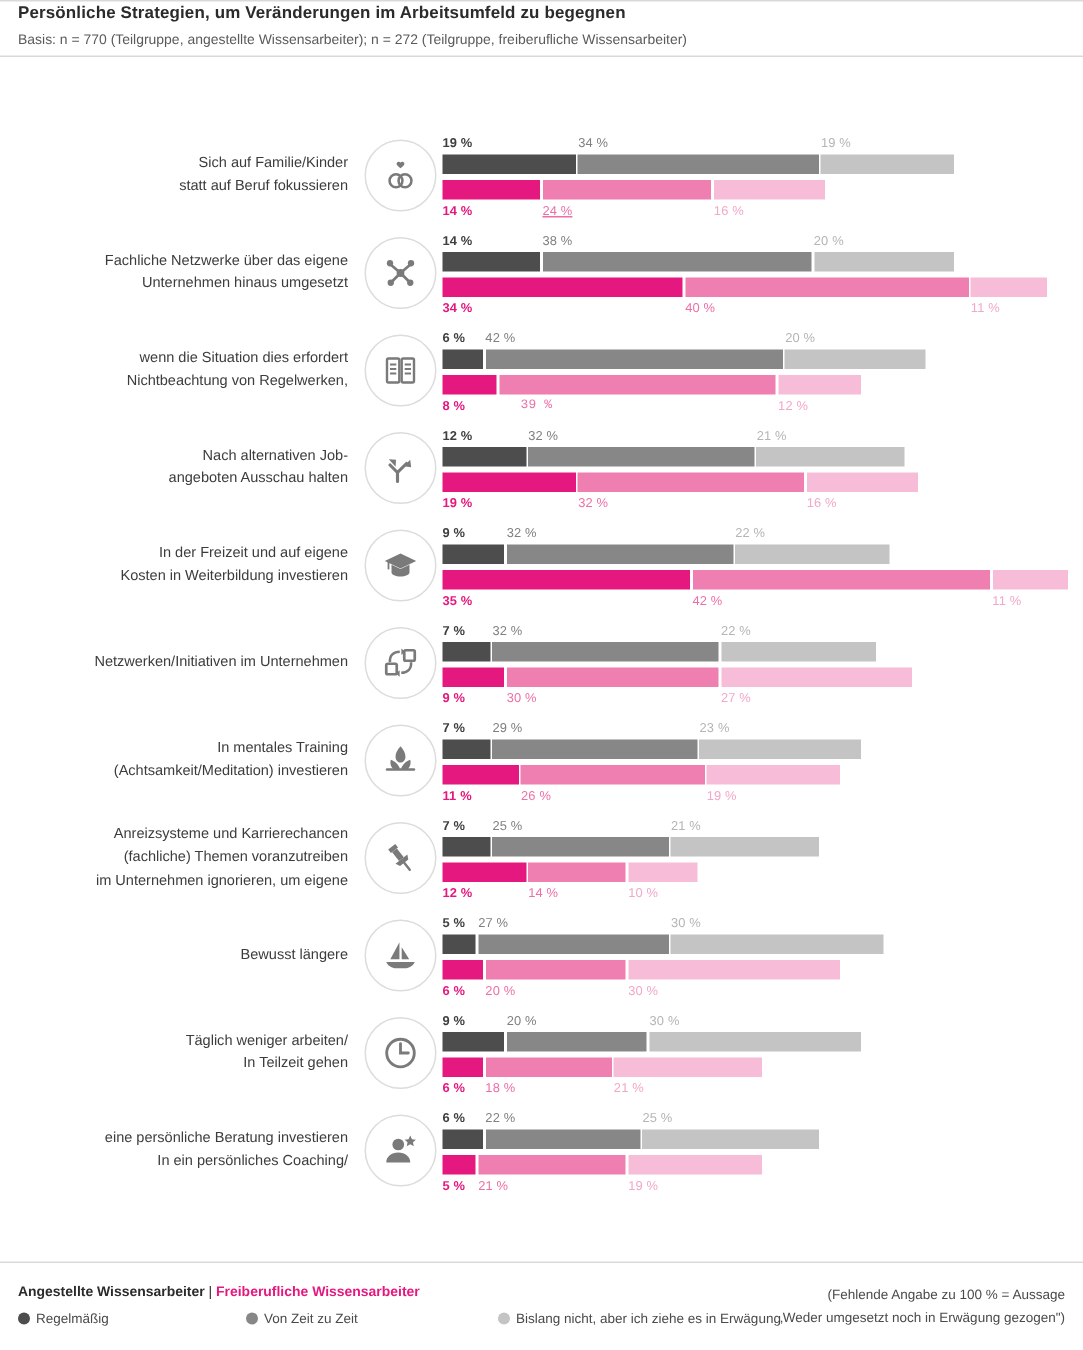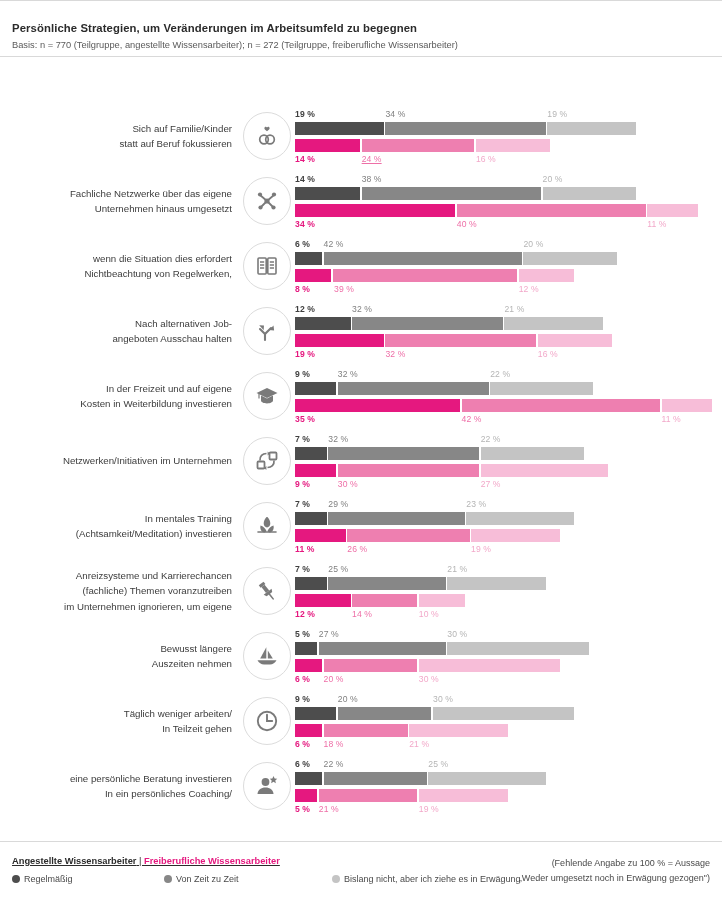--- a/index.html
+++ b/index.html
@@ -5,21 +5,21 @@
   html,body{margin:0;padding:0;}
   body{
     width:722px; height:900px;
     background:#ffffff;
     font-family:"Liberation Sans", sans-serif;
     color:#3c3c3c;
     position:relative;
     overflow:hidden;
   }
   .rule{height:1px;background:#d9d9d9;width:722px;}
-  .hdr{padding:20px 12px 5px 12px;}
+  .hdr{padding:1px 12px 5px 12px;}
   .hdr-title{font-size:11.3px;font-weight:bold;color:#2b2b2b;letter-spacing:.1px;line-height:14px;}
   .hdr-sub{font-size:9.3px;color:#5a5a5a;margin-top:4px;line-height:12px;}
 
   .chart{position:relative;margin-top:46px;}
   .row{position:relative;height:65px;}
   .row-label{
     position:absolute; left:0; width:232px;
     text-align:right; font-size:9.7px; color:#3c3c3c;
     line-height:15.5px;
     top:50%; transform:translateY(-50%);
@@ -45,21 +45,21 @@
   .lbl.below{top:15px;}
 
   .g1{background:#4d4d4d;} .g2{background:#878787;} .g3{background:#c4c4c4;}
   .p1{background:#e5187f;} .p2{background:#ee7fb0;} .p3{background:#f7bdd8;}
   .tg1{color:#3f3f3f;font-weight:bold;} .tg2{color:#808080;} .tg3{color:#b5b5b5;}
   .tp1{color:#e5187f;font-weight:bold;} .tp2{color:#ee6fa7;} .tp3{color:#f2a8c9;}
 
   .footer{position:absolute; left:0; bottom:0; width:722px;}
   .footer .rule{margin-bottom:14px;}
   .foot-inner{position:relative;height:44px;padding:0 12px;}
-  .legend-title{font-size:9.3px;font-weight:bold;color:#2b2b2b;text-decoration:underline;}
+  .legend-title{font-size:9.3px;font-weight:bold;color:#2b2b2b;}
   .legend-title .pinkpart{color:#e5187f;}
   .legend-title .sep{color:#2b2b2b;font-weight:normal;}
   .legend-items{margin-top:8px;font-size:9px;color:#4a4a4a;position:relative;height:14px;}
   .li{position:absolute;display:flex;align-items:center;gap:4px;white-space:nowrap;}
   .dot{width:8px;height:8px;border-radius:50%;display:inline-block;}
   .foot-right{position:absolute;right:12px;top:0;text-align:right;font-size:9px;color:#4a4a4a;line-height:15px;}
 </style>
 </head>
 <body>
 
@@ -158,21 +158,21 @@
           <div class="lbl above tg1" style="left: 0px;">6 %</div>
           <div class="seg g2" style="left: 28.56px; width: 198.32px;"></div>
           <div class="lbl above tg2" style="left: 28.56px;">42 %</div>
           <div class="seg g3" style="left: 228.48px; width: 93.6px;"></div>
           <div class="lbl above tg3" style="left: 228.48px;">20 %</div>
         </div>
         <div class="barline pink">
           <div class="seg p1" style="left: 0px; width: 36.48px;"></div>
           <div class="lbl below tp1" style="left: 0px;">8 %</div>
           <div class="seg p2" style="left: 38.08px; width: 184.04px;"></div>
-          <div class="lbl below tp2" style="left: 39px;">39 %</div>
+          <div class="lbl below tp2" style="left: 52px; font-family: Liberation Mono, monospace;">39 %</div>
           <div class="seg p3" style="left: 223.72px; width: 55.52px;"></div>
           <div class="lbl below tp3" style="left: 223.72px;">12 %</div>
         </div>
       </div>
     </div>
     <div class="row">
       <div class="row-label">
         <div>Nach alternativen Job-</div>
         <div>angeboten Ausschau halten</div>
       </div>
@@ -332,21 +332,20 @@
           <div class="seg p2" style="left: 57.12px; width: 65.04px;"></div>
           <div class="lbl below tp2" style="left: 57.12px;">14 %</div>
           <div class="seg p3" style="left: 123.76px; width: 46px;"></div>
           <div class="lbl below tp3" style="left: 123.76px;">10 %</div>
         </div>
       </div>
     </div>
     <div class="row">
       <div class="row-label">
         <div>Bewusst längere</div>
-        <div>Auszeiten nehmen</div>
       </div>
       <div class="icon-wrap">
         <svg width="26" height="26" viewBox="0 0 26 26">
           <path d="M12.3 4.2v11.3H6.2z" fill="#7a7a7a"></path>
           <path d="M13.8 7.5v8h5z" fill="#7a7a7a"></path>
           <path d="M3.5 17.3h19c-1.3 2.6-3.6 4.2-6.6 4.2h-5.8c-3 0-5.3-1.6-6.6-4.2z" fill="#7a7a7a"></path>
         </svg>
       </div>
       <div class="bars">
         <div class="barline gray">

